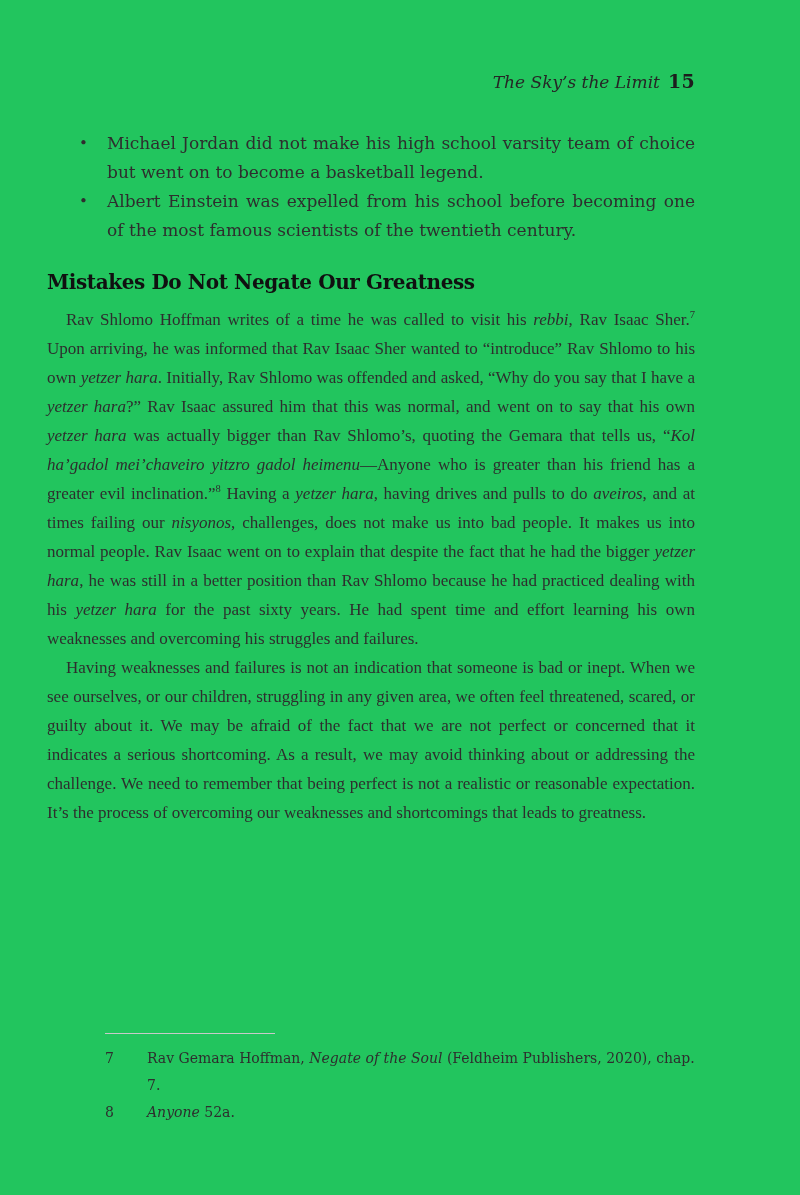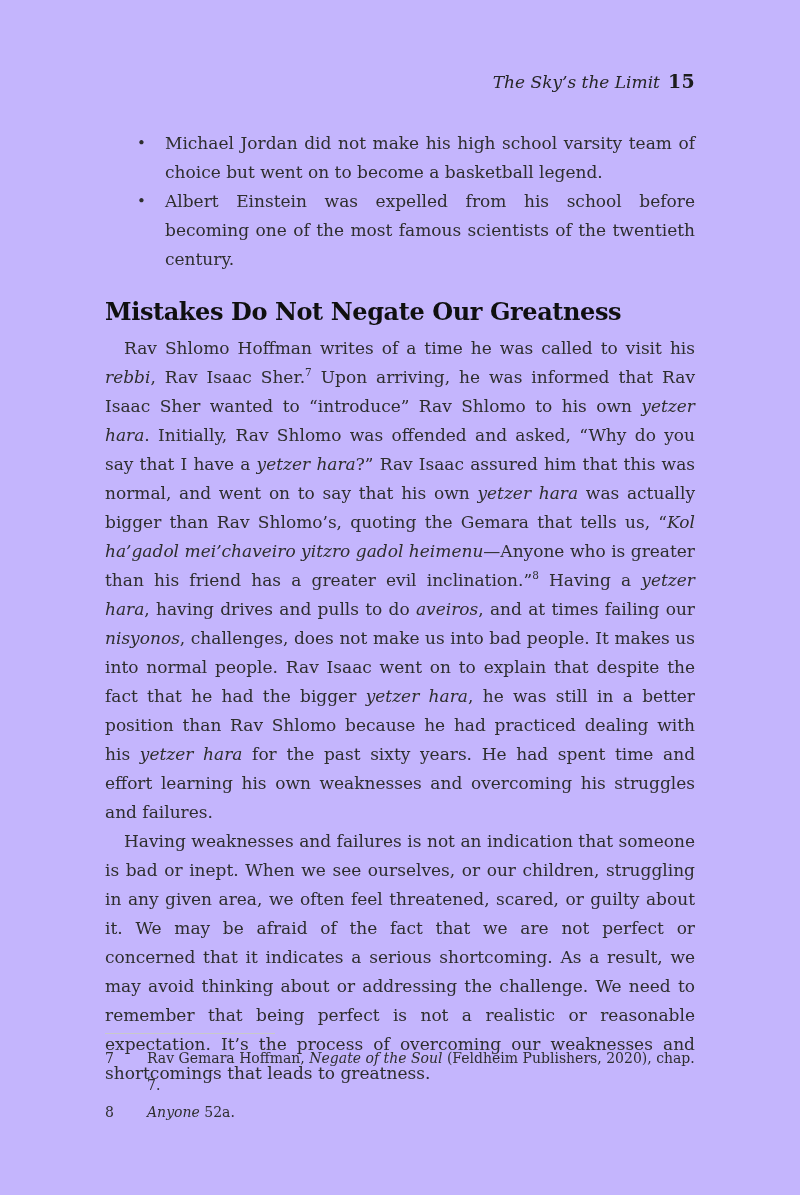--- a/index.html
+++ b/index.html
@@ -7,23 +7,23 @@
   body {
     width: 800px; height: 1195px;
     background: #ffffff;
     font-family: "DejaVu Serif", serif;
     color: #2e2e2e;
     -webkit-font-smoothing: antialiased;
   }
   .page {
     position: relative;
     width: 800px; height: 1195px;
-    padding: 70px 105px 0 105px;
+    padding: 70px 105px 0 47px;
     overflow: hidden;
-    background: #c4b5fd;
+    background: #22c55e;
   }
   
   .running-head {
     display: flex;
     justify-content: flex-end;
     align-items: baseline;
     font-size: 17px;
     line-height: 22px;
     color: #262626;
   }
@@ -52,35 +52,36 @@
   }
   .bullet-marker {
     position: absolute;
     left: 32px;
     top: 0;
     font-size: 15px;
   }
   
   .section-heading {
     margin: 24px 0 9px 0;
-    font-size: 24px;
+    font-size: 20px;
     line-height: 27px;
     font-weight: 700;
     letter-spacing: -0.4px;
     color: #101010;
   }
   
   .body-para {
     margin: 0;
     font-size: 17px;
     line-height: 29px;
     text-align: justify;
     text-indent: 19px;
     color: #2e2e2e;
     hyphens: none;
+    font-family: Liberation Serif, serif;
   }
   .it { font-style: italic; }
   sup.fn-ref {
     font-size: 10.5px;
     vertical-align: super;
     line-height: 0;
   }
   
   .footnotes {
     position: absolute;

